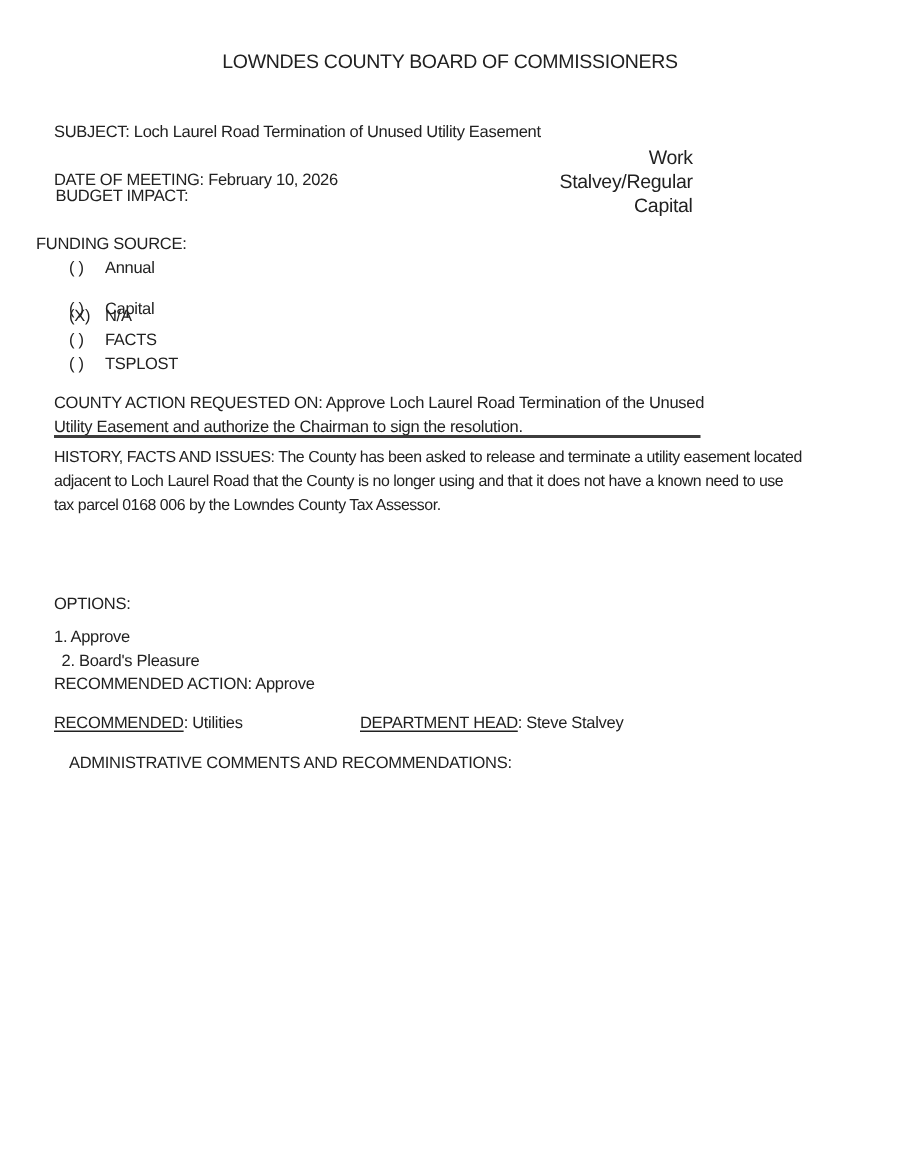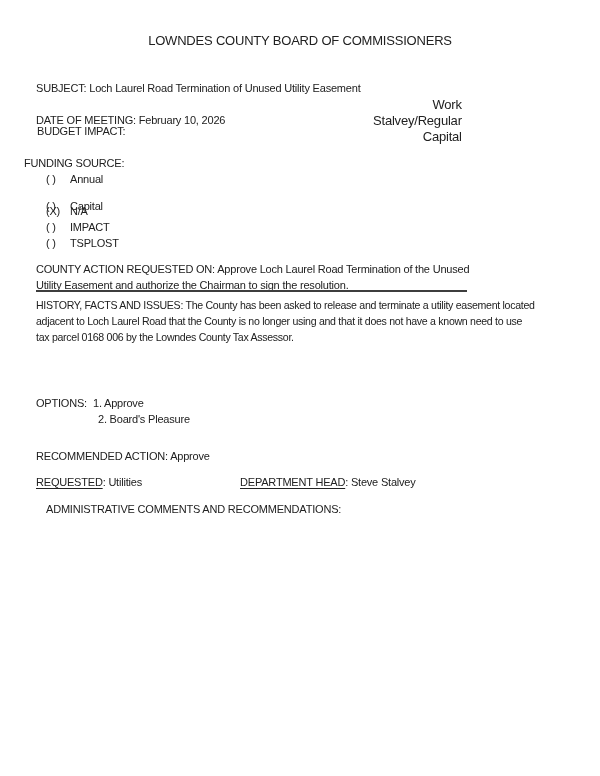--- a/index.html
+++ b/index.html
@@ -23,21 +23,21 @@
 
   .funding-row { position: absolute; left: 46px; font-size: 11px; line-height: 14px; letter-spacing: -0.2px; }
   .funding-row .mark { display: inline-block; width: 24px; white-space: pre; }
 
   .county-action { position: absolute; left: 36px; top: 261px; font-size: 11px; line-height: 16px; letter-spacing: -0.2px; white-space: nowrap; }
   .divider { position: absolute; left: 36px; top: 290px; width: 431px; height: 2px; background: #3d3d3d; }
 
   .history { position: absolute; left: 36px; top: 297px; font-size: 10.6px; line-height: 16px; letter-spacing: -0.3px; }
   .history div { white-space: nowrap; }
 
-  .options-block { position: absolute; left: 36px; top: 395px; display: flex; gap: 6px; font-size: 11px; line-height: 16px; letter-spacing: -0.2px; }
+  .options-block { position: absolute; left: 36px; top: 395px; display: flex; gap: 6px; font-size: 11px; line-height: 16px; letter-spacing: -0.2px; flex-direction: column; }
   .options-items div:nth-child(2) { padding-left: 5px; }
 
   .dept-row { position: absolute; top: 475px; left: 0; width: 100%; font-size: 11px; line-height: 14px; letter-spacing: -0.2px; }
   .dept-group-1 { position: absolute; left: 36px; white-space: nowrap; }
   .dept-group-2 { position: absolute; left: 217px; white-space: nowrap; margin-left: 23px; }
   .u { text-decoration: underline; text-decoration-thickness: 1px; text-underline-offset: 2px; }
 </style>
 </head>
 <body>
 
@@ -56,21 +56,21 @@
   </div>
 
   <div class="row" style="top:113px; left:36px;"><span>DATE OF MEETING</span><span class="pre">: </span><span>February 10, 2026</span></div>
 
   <div class="row" style="top:124px; left:37px;">BUDGET IMPACT:</div>
   <div class="row" style="top:156px; left:24px;">FUNDING SOURCE:</div>
 
   <div class="funding-row" style="top:172px;"><span class="mark">( )</span><span>Annual</span></div>
   <div class="funding-row" style="top:199px;"><span class="mark">( )</span><span>Capital</span></div>
   <div class="funding-row" style="top:204px;"><span class="mark">(X)</span><span>N/A</span></div>
-  <div class="funding-row" style="top:220px;"><span class="mark">( )</span><span>IMPACT</span></div>
+  <div class="funding-row" style="top:220px;"><span class="mark">( )</span><span>FACTS</span></div>
   <div class="funding-row" style="top:236px;"><span class="mark">( )</span><span>TSPLOST</span></div>
 
   <div class="county-action">
     <div>COUNTY ACTION REQUESTED ON: Approve Loch Laurel Road Termination of the Unused</div>
     <div>Utility Easement and authorize the Chairman to sign the resolution.</div>
   </div>
   <div class="divider"></div>
 
   <div class="history">
     <div>HISTORY, FACTS AND ISSUES: The County has been asked to release and terminate a utility easement located</div>
@@ -82,19 +82,19 @@
     <span>OPTIONS:</span>
     <div class="options-items">
       <div>1. Approve</div>
       <div>2. Board's Pleasure</div>
     </div>
   </div>
 
   <div class="row" style="top:449px; left:36px;"><span>RECOMMENDED ACTION</span><span class="pre">: </span><span>Approve</span></div>
 
   <div class="dept-row">
-    <span class="dept-group-1"><span class="u">REQUESTED</span><span class="pre">: </span><span>Utilities</span></span>
+    <span class="dept-group-1"><span class="u">RECOMMENDED</span><span class="pre">: </span><span>Utilities</span></span>
     <span class="dept-group-2"><span class="u">DEPARTMENT HEAD</span><span class="pre">: </span><span>Steve Stalvey</span></span>
   </div>
 
   <div class="row" style="top:502px; left:36px;margin-left:10px;">ADMINISTRATIVE COMMENTS AND RECOMMENDATIONS:</div>
 
 </div>
 
 </body></html>

